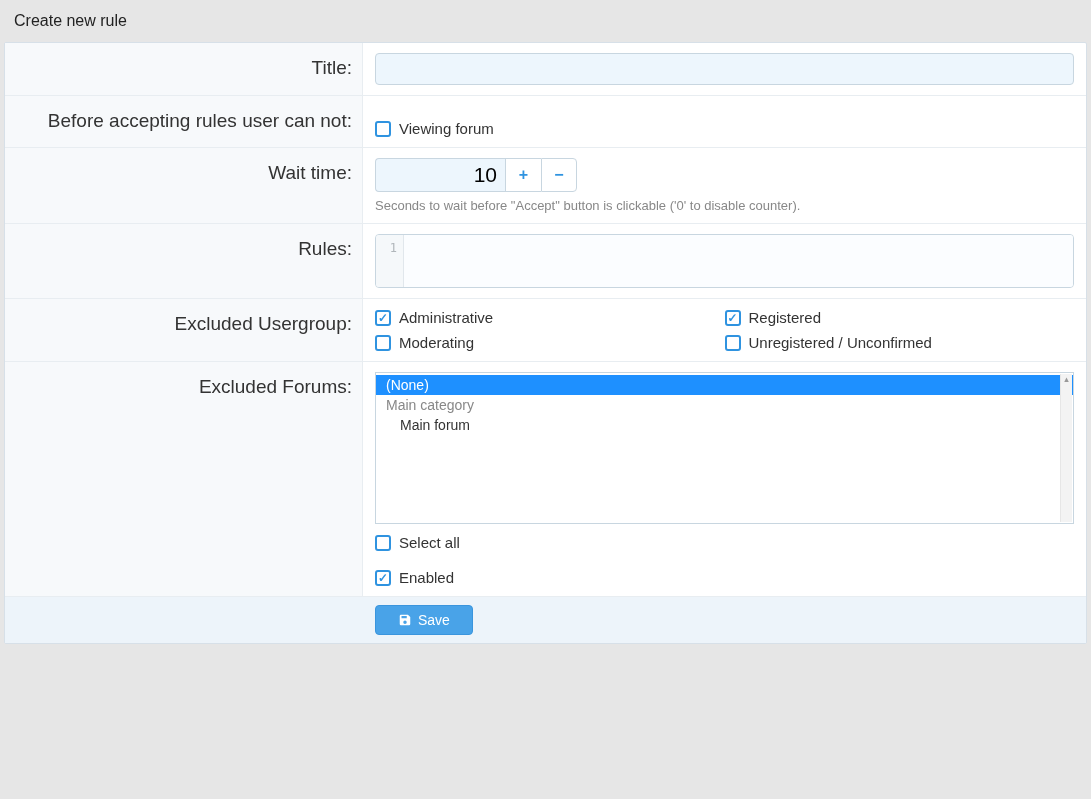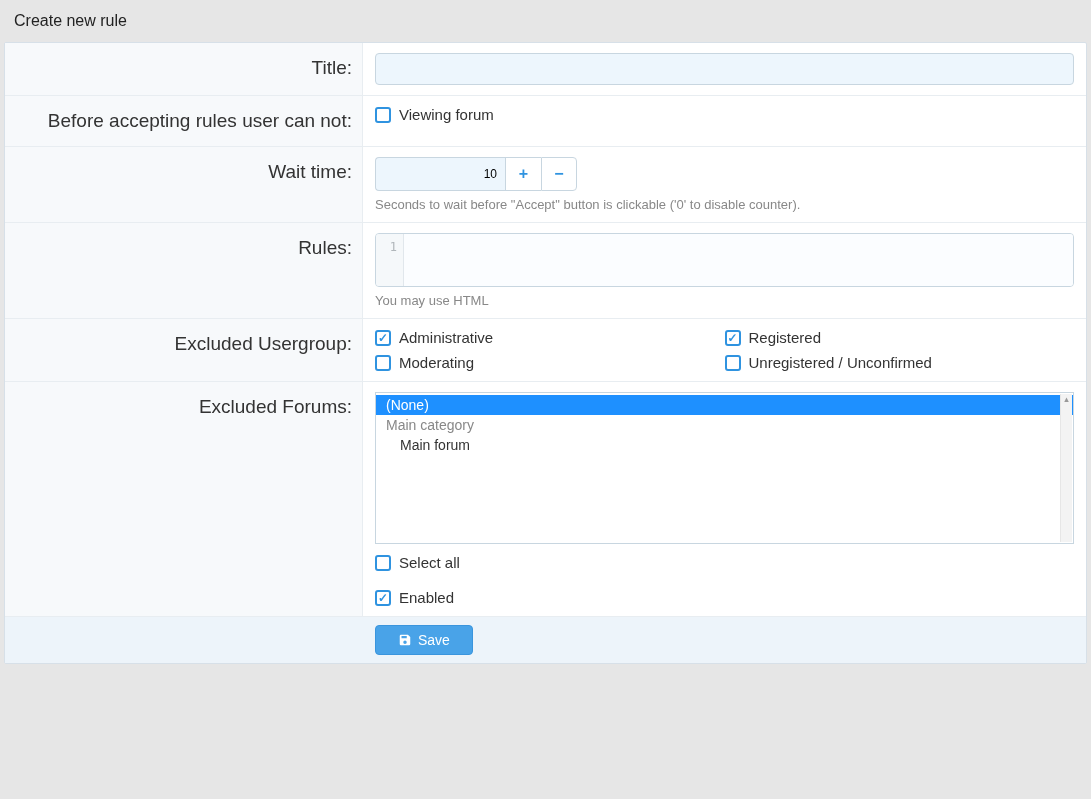--- a/index.html
+++ b/index.html
@@ -46,21 +46,21 @@
   }
   .text-input {
     width: 100%;
     height: 32px;
     background: #edf6fd;
     border: 1px solid #c8d6e0;
     border-radius: 4px;
     padding: 4px 8px;
     font-size: 14px;
   }
-  .check-list { display: flex; flex-direction: column; gap: 6px; }
+  .check-list { display: flex; flex-direction: column; gap: 6px; margin-top: 14px; }
   .check-row { display: flex; align-items: center; gap: 8px; }
   .check-grid {
     display: grid;
     grid-template-columns: 1fr 1fr;
     row-gap: 8px;
   }
   .checkbox {
     width: 16px; height: 16px;
     border: 2px solid #2f93e0;
     border-radius: 3px;
@@ -92,21 +92,21 @@
     height: 34px;
   }
   .stepper input {
     width: 130px;
     text-align: right;
     padding: 4px 8px;
     background: #edf6fd;
     border: 1px solid #c8d6e0;
     border-right: none;
     border-radius: 4px 0 0 4px;
-    font-size: 12px;
+    font-size: 21px;
   }
   .stepper button {
     width: 36px;
     background: #fff;
     border: 1px solid #c8d6e0;
     cursor: pointer;
     color: #2f93e0;
     font-size: 16px;
     font-weight: bold;
     display: flex;
@@ -229,21 +229,20 @@
       </div>
     </div>
 
     <div class="form-row">
       <div class="form-label">Rules:</div>
       <div class="form-field">
         <div class="code-editor">
           <div class="gutter">1</div>
           <div class="code-body"></div>
         </div>
-        <div class="help-text">You may use HTML</div>
       </div>
     </div>
 
     <div class="form-row">
       <div class="form-label">Excluded Usergroup:</div>
       <div class="form-field">
         <div class="check-grid">
           <div class="check-row">
             <span class="checkbox checked"></span>
             <span class="check-label">Administrative</span>

